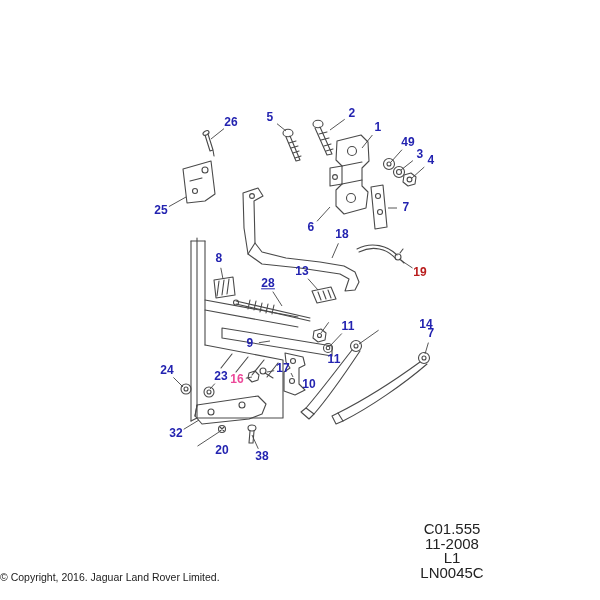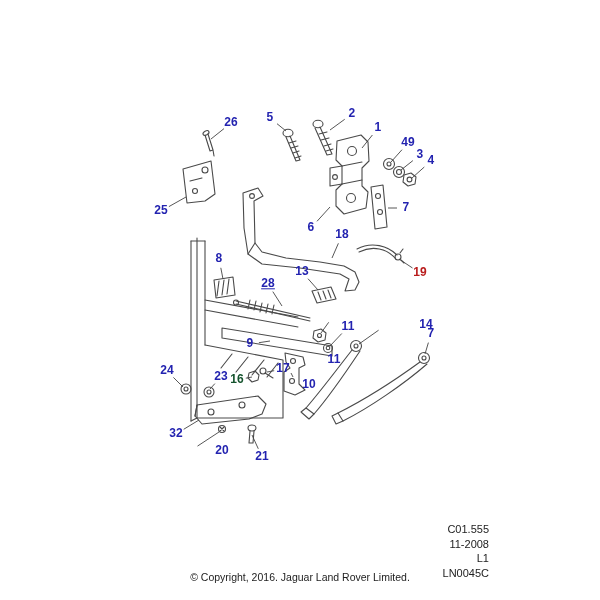--- a/index.html
+++ b/index.html
@@ -9,25 +9,25 @@
   }
   svg{position:absolute;left:0;top:0;}
   #callout-layer{position:absolute;left:0;top:0;width:600px;height:600px;pointer-events:none;}
   .callout{
     position:absolute;transform:translate(-50%,-55%);
     font-family:"Liberation Sans",sans-serif;
     font-size:12px;font-weight:bold;color:#2323b0;letter-spacing:.2px;
     white-space:nowrap;
   }
   .refblock{
-    position:absolute;left:415px;top:522px;width:74px;text-align:right;
-    font-size:11px;color:#222;line-height:14.5px;
+    position:absolute;left:415px;top:522px;width:74px;text-align:center;
+    font-size:15px;color:#222;line-height:14.5px;
   }
   .copyright{
-    position:absolute;left:0;top:571px;width:600px;text-align:center;
+    position:absolute;left:0;top:571px;width:600px;text-align:left;
     font-size:10.5px;color:#222;
   }
 </style>
 </head>
 <body>
 
 <div class="page">
 
   <svg id="artwork" width="600" height="600" viewBox="0 0 600 600">
     <g stroke="#4a4a4a" stroke-width="1.1" fill="none" stroke-linejoin="round" stroke-linecap="round">
@@ -232,26 +232,26 @@
       <span class="callout" style="left: 311px; top: 228px; color: rgb(35, 35, 176);">6</span>
       <span class="callout" style="left: 406px; top: 208px; color: rgb(35, 35, 176);">7</span>
       <span class="callout" style="left: 219px; top: 259px; color: rgb(35, 35, 176);">8</span>
       <span class="callout" style="left: 250px; top: 344px; color: rgb(35, 35, 176);">9</span>
       <span class="callout" style="left: 297px; top: 385px; color: rgb(35, 35, 176); margin-left: 12px;">10</span>
       <span class="callout" style="left: 334px; top: 315px; color: rgb(35, 35, 176); margin-top: 45px;">11</span>
       <span class="callout" style="left: 348px; top: 327px; color: rgb(35, 35, 176);">11</span>
       <span class="callout" style="left: 302px; top: 272px; color: rgb(35, 35, 176);">13</span>
       <span class="callout" style="left: 386px; top: 325px; color: rgb(35, 35, 176); margin-left: 40px;">14</span>
       <span class="callout" style="left: 431px; top: 334px; color: rgb(35, 35, 176);">7</span>
-      <span class="callout" style="left: 237px; top: 380px; color: #14532d;">16</span>
+      <span class="callout" style="left: 237px; top: 380px; color: #ec4899;">16</span>
       <span class="callout" style="left: 283px; top: 369px; color: rgb(35, 35, 176);">17</span>
       <span class="callout" style="left: 342px; top: 235px; color: rgb(35, 35, 176);">18</span>
       <span class="callout" style="left: 420px; top: 273px; color: #b91c1c;">19</span>
       <span class="callout" style="left: 190px; top: 451px; color: rgb(35, 35, 176); margin-left: 32px;">20</span>
-      <span class="callout" style="left: 262px; top: 457px; color: rgb(35, 35, 176);">21</span>
+      <span class="callout" style="left: 262px; top: 457px; color: rgb(35, 35, 176);">38</span>
       <span class="callout" style="left: 176px; top: 434px; color: rgb(35, 35, 176);">32</span>
       <span class="callout" style="left: 221px; top: 377px; color: rgb(35, 35, 176);">23</span>
       <span class="callout" style="left: 167px; top: 371px; color: rgb(35, 35, 176);">24</span>
       <span class="callout" style="left: 161px; top: 211px; color: rgb(35, 35, 176);">25</span>
       <span class="callout" style="left: 231px; top: 123px; color: rgb(35, 35, 176);">26</span>
       <span class="callout" style="left: 408px; top: 143px; color: rgb(35, 35, 176);">49</span>
       <span class="callout" style="left: 268px; top: 284px; color: rgb(35, 35, 176); text-decoration: underline;">28</span>
     </div>
 
   <div class="refblock">

